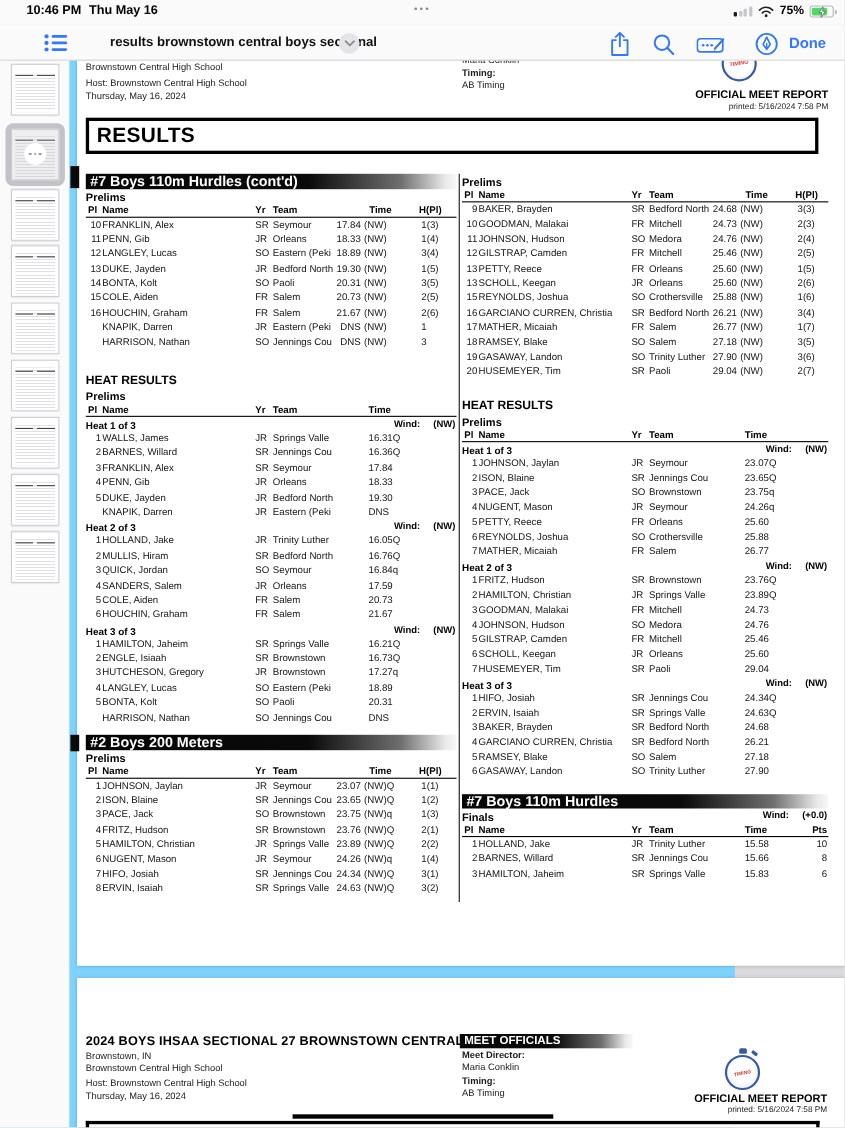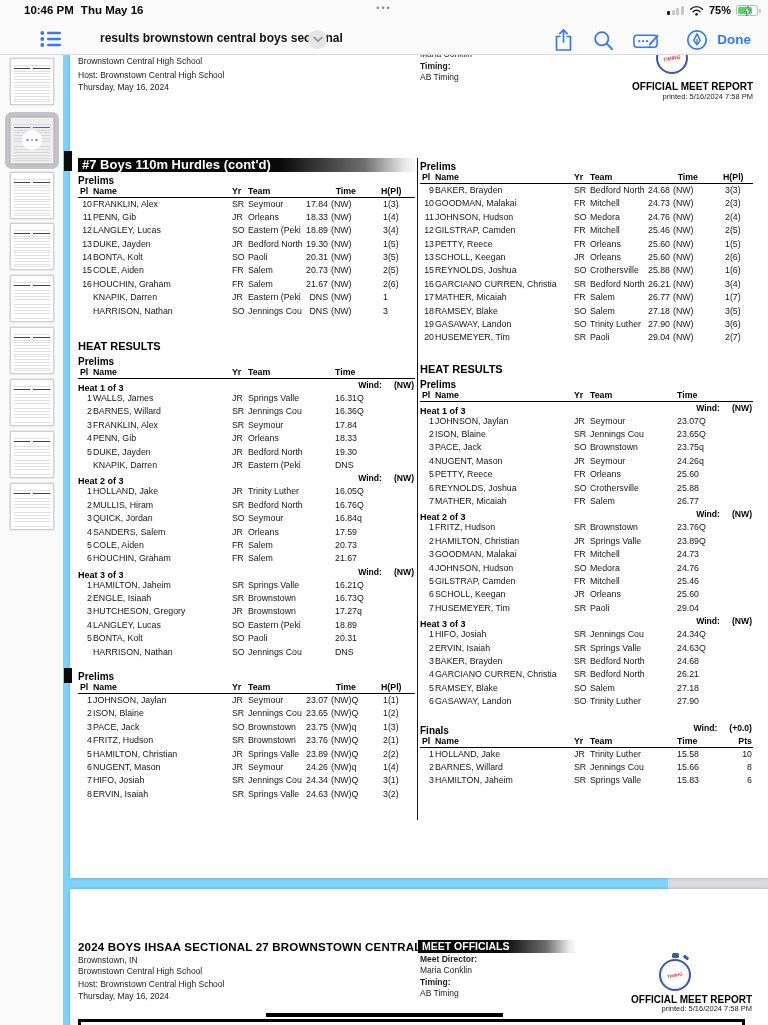--- a/index.html
+++ b/index.html
@@ -203,20 +203,23 @@
     <div class="pg-small" style="left:8px; top:27px;">Thursday, May 16, 2024</div>
     <div class="pg-small" style="left:350px; top:-6px;">Maria Conklin</div>
     <div class="pg-small pg-bold" style="left:350px; top:6px;">Timing:</div>
     <div class="pg-small" style="left:350px; top:17px;">AB Timing</div>
     <div class="stamp-logo">
         <span>TIMING</span>
       </div>
     <div class="report-title" style="right:15px; top:26px;">OFFICIAL MEET REPORT</div>
     <div class="printed" style="right:15px; top:37px;">printed: 5/16/2024 7:58 PM</div>
 
+    <div class="results-box">
+      <span>RESULTS</span>
+    </div>
 
     <div class="col col-left" id="col-left">
         <div style="margin-top: 0px;">
           <div class="ev-bar">#7 Boys 110m Hurdles (cont'd)</div>
           <div class="round-line"><span class="round-label">Prelims</span></div>
           <div class="thead">
             <span class="h-pl">Pl</span>
             <span class="h-name">Name</span>
             <span class="h-yr">Yr</span>
             <span class="h-team">Team</span>
@@ -448,20 +451,21 @@
           </div>
           <div class="rrow">
             <span class="c-pl"></span>
             <span class="c-name">HARRISON, Nathan</span>
             <span class="c-yr">SO</span>
             <span class="c-team">Jennings Cou</span>
             <span class="c-time-l">DNS</span>
           </div>
         </div>
         <div style="margin-top: 9px;">
+          <div class="ev-bar">#2 Boys 200 Meters</div>
           <div class="round-line"><span class="round-label">Prelims</span></div>
           <div class="thead">
             <span class="h-pl">Pl</span>
             <span class="h-name">Name</span>
             <span class="h-yr">Yr</span>
             <span class="h-team">Team</span>
             <span class="h-time-r">Time</span>
             <span class="h-hpl">H(Pl)</span>
           </div>
           <div class="rrow">
@@ -816,20 +820,21 @@
           </div>
           <div class="rrow">
             <span class="c-pl">6</span>
             <span class="c-name">GASAWAY, Landon</span>
             <span class="c-yr">SO</span>
             <span class="c-team">Trinity Luther</span>
             <span class="c-time-l">27.90</span>
           </div>
         </div>
         <div style="margin-top: 13px;">
+          <div class="ev-bar">#7 Boys 110m Hurdles</div>
           <div class="round-line"><span class="round-label">Finals</span><span class="wind-right">
               <span>Wind:</span>
               <span>(+0.0)</span>
             </span></div>
           <div class="thead">
             <span class="h-pl">Pl</span>
             <span class="h-name">Name</span>
             <span class="h-yr">Yr</span>
             <span class="h-team">Team</span>
             <span class="h-time-l">Time</span>

